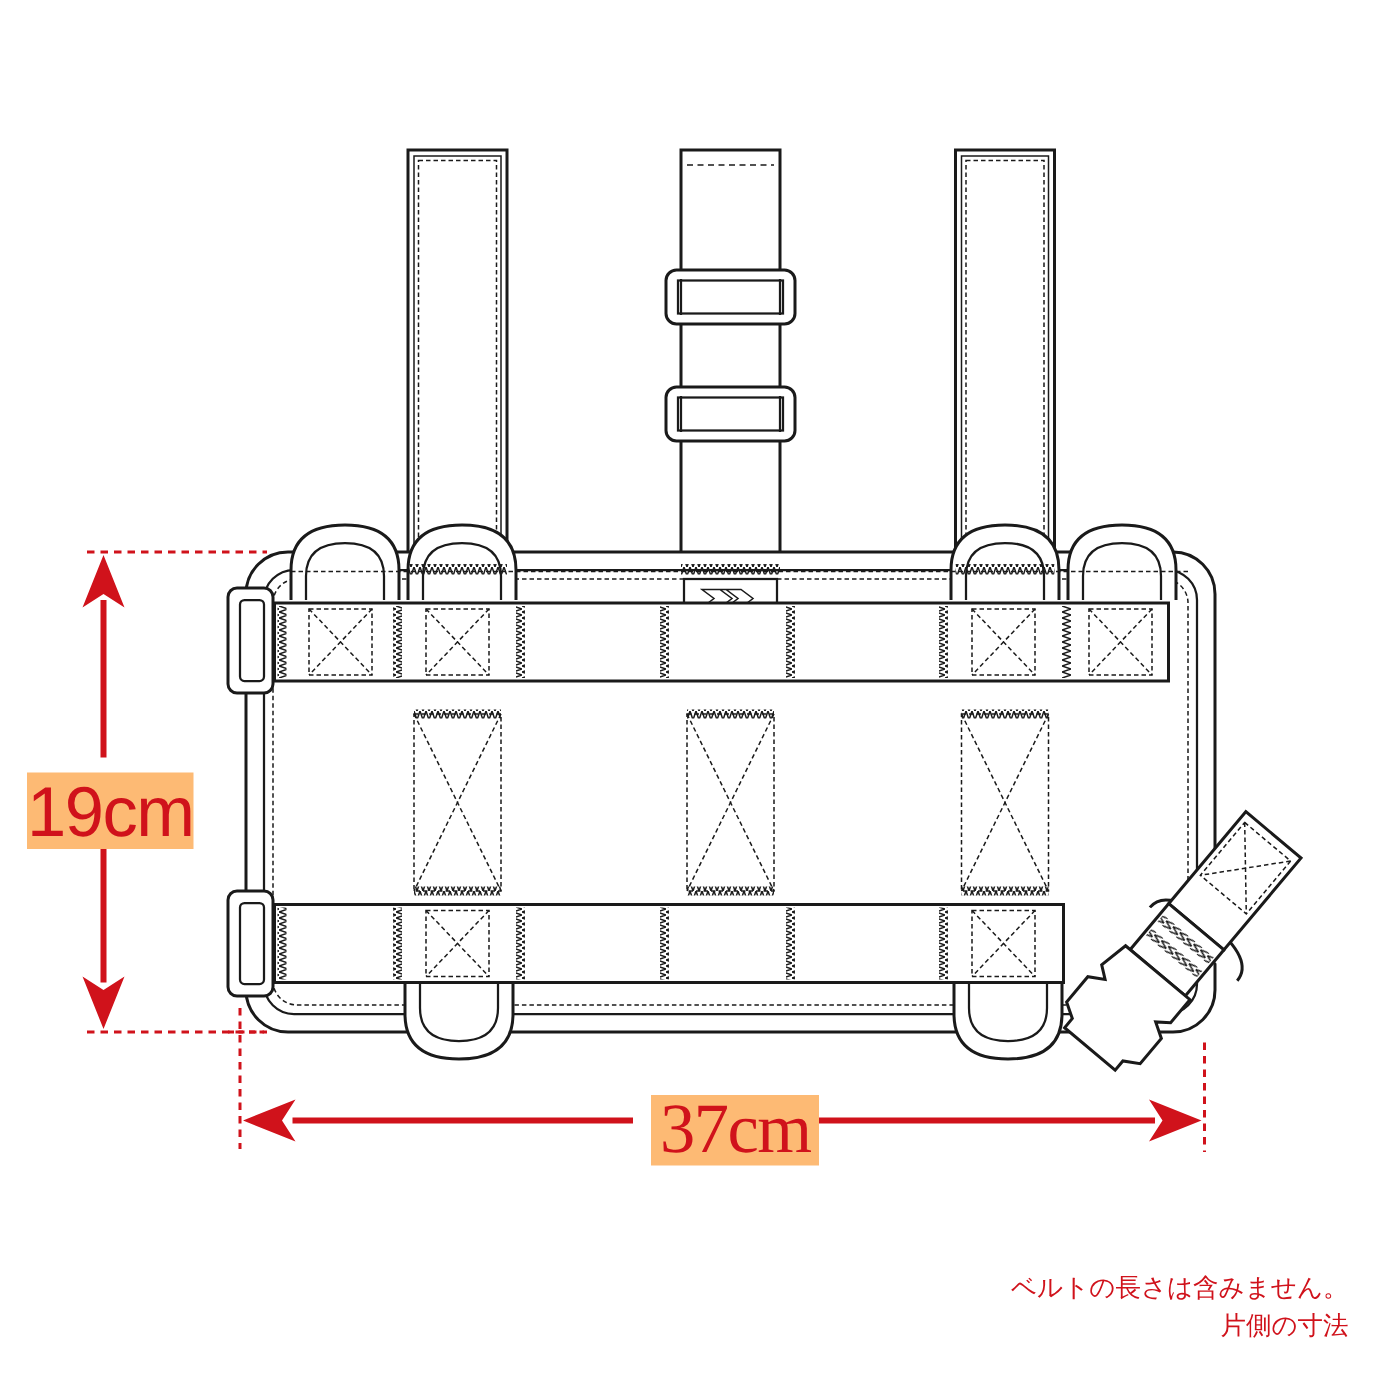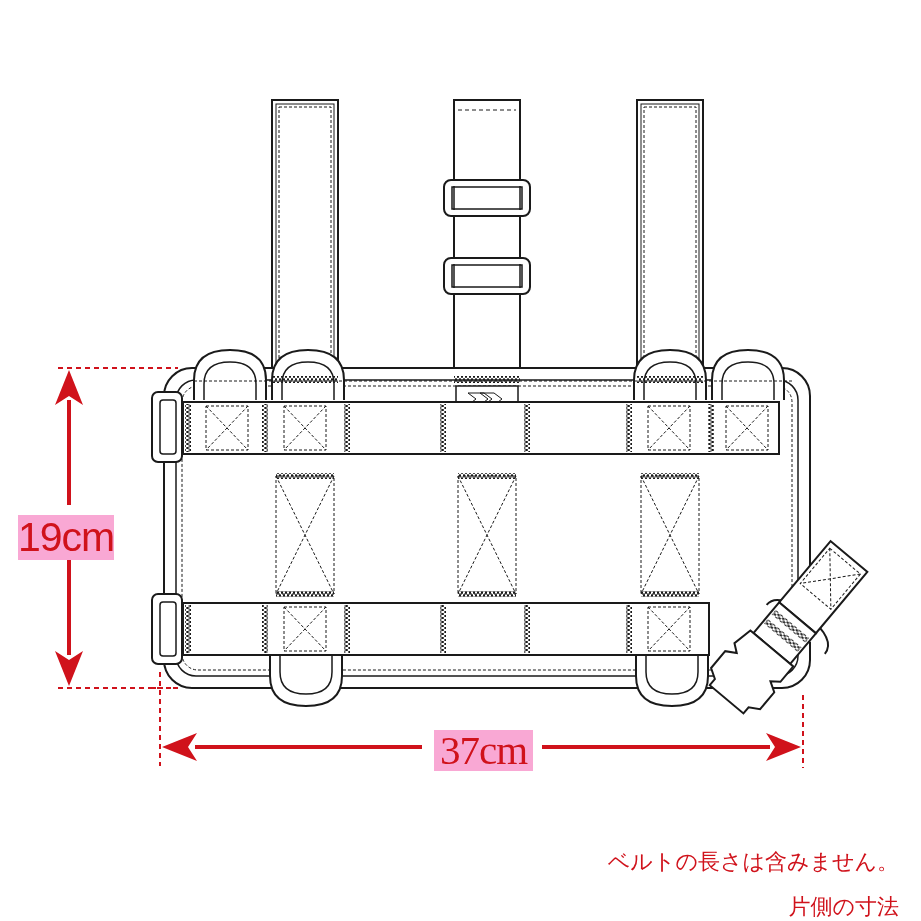--- a/index.html
+++ b/index.html
@@ -1,23 +1,23 @@
 <!DOCTYPE html>
 <html><head>
 <meta charset="utf-8">
 <style>
   html, body { margin:0; padding:0; background:#ffffff; }
   body { width:921px; height:921px; position:relative; overflow:hidden; font-family:"Liberation Sans", sans-serif; }
   #canvas { position:absolute; left:0; top:0; width:921px; height:921px; }
-  .dim-label { position:absolute; color:#d0121b; font-family:"Liberation Sans", sans-serif; font-size:41px; letter-spacing:-1px; background:#f9a8d4; line-height:1; }
+  .dim-label { position:absolute; color:#d0121b; font-family:"Liberation Sans", sans-serif; font-size:47px; letter-spacing:-1px; background:#fdba74; line-height:1; }
   #dim-h { left:18px; top:515px; padding:2px 0; }
   #dim-w { left:434px; top:730px; padding:0 6px;font-family:Liberation Serif, serif; }
-  .note { position:absolute; right:22px; color:#d0121b; font-family:Liberation Sans, sans-serif; font-size:22px; text-align:right; line-height:1.3; }
+  .note { position:absolute; right:22px; color:#d0121b; font-family:Liberation Sans, sans-serif; font-size:17px; text-align:right; line-height:1.3; }
   #note1 { top:848px; }
-  #note2 { top:873px;margin-top:20px; }
+  #note2 { top:873px; }
 </style>
 </head>
 <body>
 
 <svg id="canvas" viewBox="0 0 921 921" xmlns="http://www.w3.org/2000/svg">
   <defs>
     <pattern id="zig" width="4" height="6" patternUnits="userSpaceOnUse">
       <path d="M0 0 L2 6 L4 0" fill="none" stroke="#1a1a1a" stroke-width="1"></path>
     </pattern>
     <pattern id="zigv" width="6" height="4" patternUnits="userSpaceOnUse">

